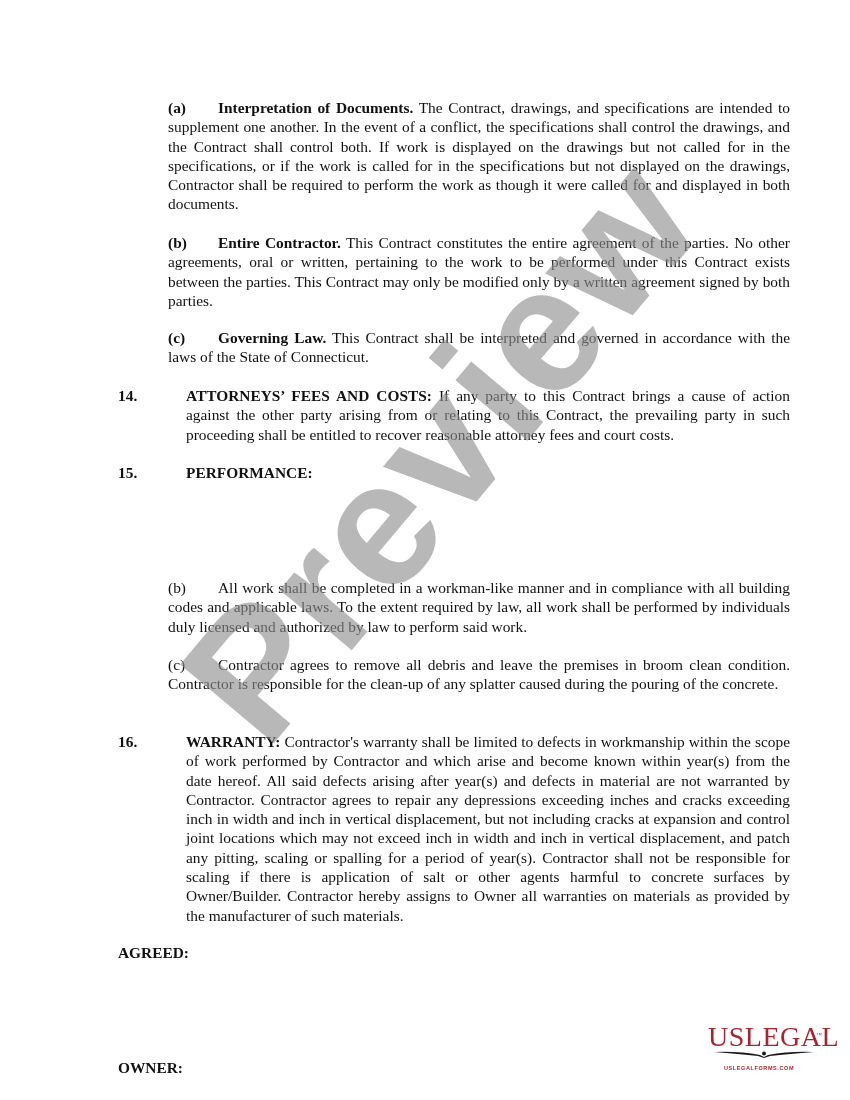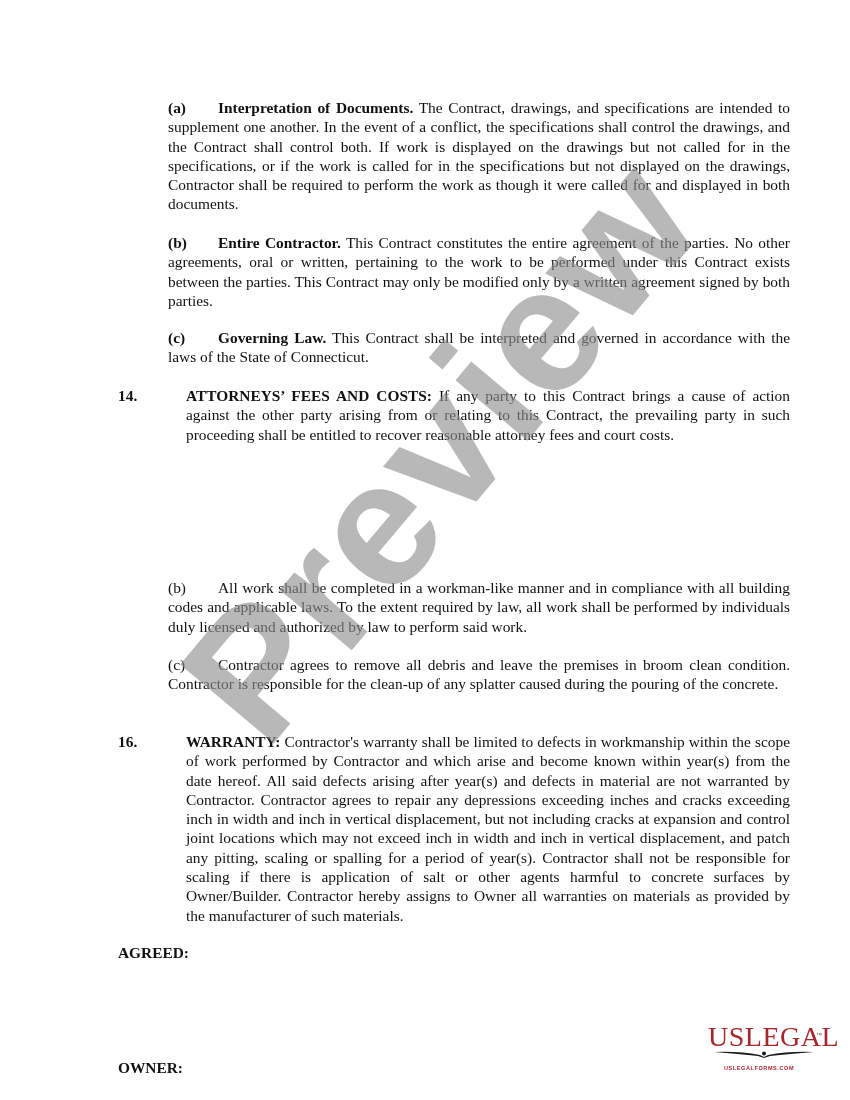--- a/index.html
+++ b/index.html
@@ -53,20 +53,24 @@
 
   <div class="para" style="top:328px;">
     <span class="lbl bold">(c)</span><span class="bold">Governing Law.</span><span> This Contract shall be interpreted and governed in accordance with the laws of the State of Connecticut.</span>
   </div>
 
   <div class="sec" style="top:386px;">
     <span class="num">14.</span>
     <div class="body"><span class="bold">ATTORNEYS’ FEES AND COSTS:</span><span>  If any party to this Contract brings a cause of action against the other party arising from or relating to this Contract, the prevailing party in such proceeding shall be entitled to recover reasonable attorney fees and court costs.</span></div>
   </div>
 
+  <div class="sec" style="top:463px;">
+    <span class="num">15.</span>
+    <div class="body"><span class="bold">PERFORMANCE:</span></div>
+  </div>
 
 
   <div class="para" style="top:655px;">
     <span class="lbl">(c)</span><span>Contractor agrees to remove all debris and leave the premises in broom clean condition. Contractor is responsible for the clean-up of any splatter caused during the pouring of the concrete.</span>
   </div>
 
   <div class="para" style="top:578px;">
     <span class="lbl">(b)</span><span>All work shall be completed in a workman-like manner and in compliance with all building codes and applicable laws. To the extent required by law, all work shall be performed by individuals duly licensed and authorized by law to perform said work.</span>
   </div>
 

